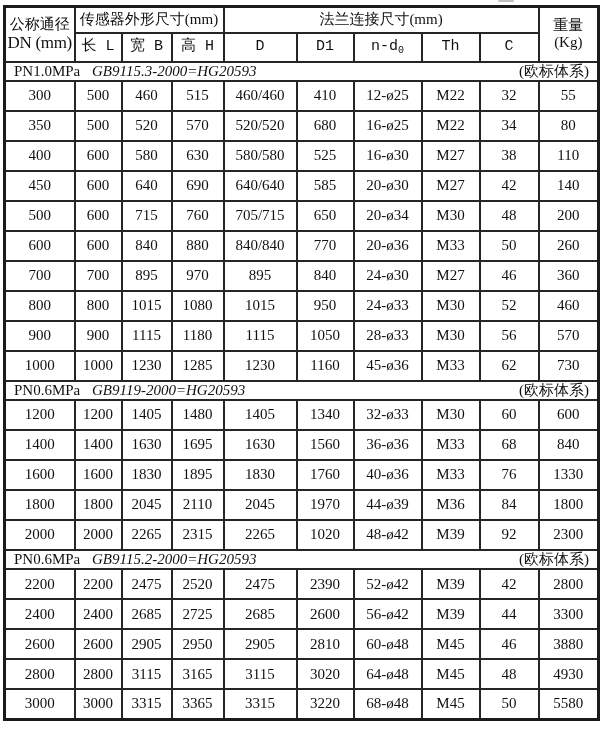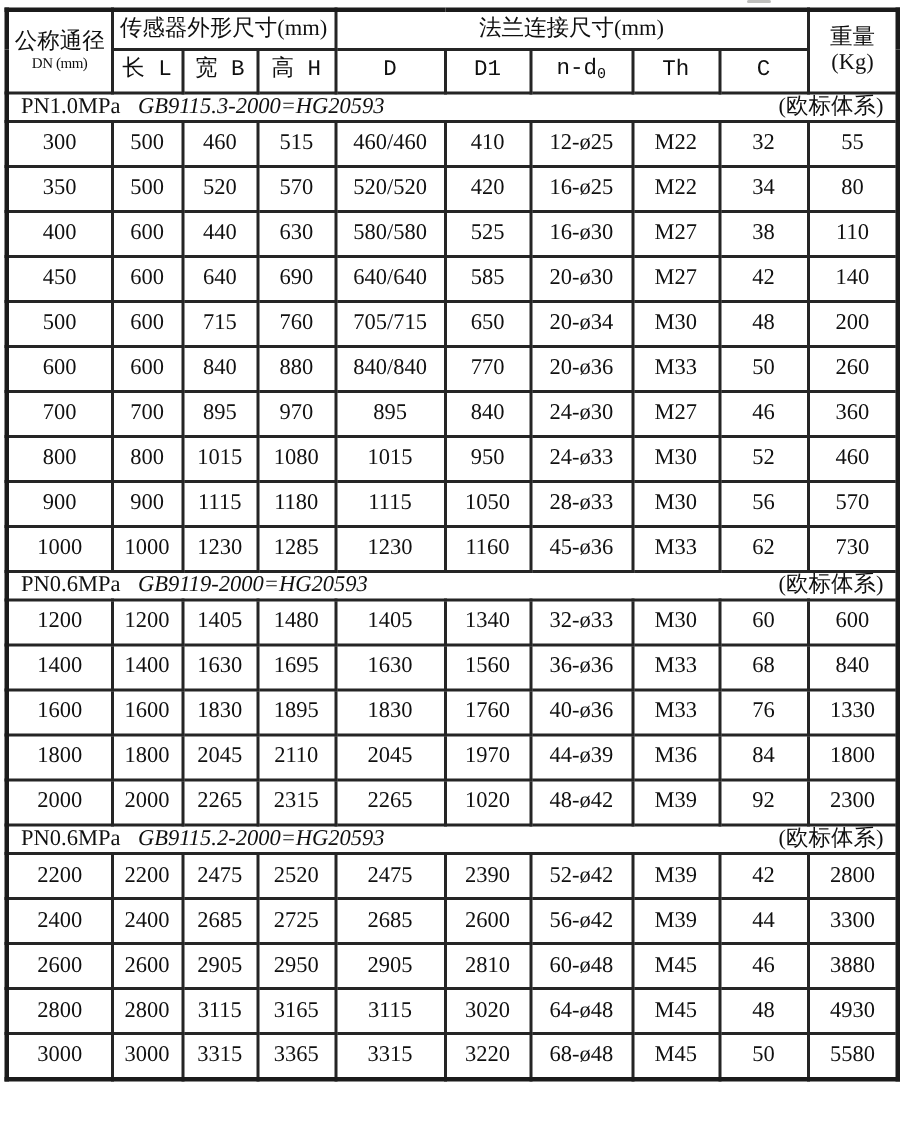--- a/index.html
+++ b/index.html
@@ -21,21 +21,21 @@
     border:2px solid #252525;
     text-align:center;vertical-align:middle;
     padding:0;font-weight:normal;font-size:15px;line-height:1.15;
     overflow:hidden;white-space:nowrap;
   }
   tr.group-header-row{height:26px;margin-top:20px;}
   tr.col-header-row{height:29px;font-family:Liberation Mono, monospace;}
   tr.section-row{height:19px;}
   tr.data-row{height:30px;margin-left:43px;}
   th.hdr-dn,th.hdr-weight{font-size:15px;}
-  .hdr-sub{font-size:10px;letter-spacing:-0.3px;}
+  .hdr-sub{font-size:17px;letter-spacing:-0.3px;}
   th sub{font-size:10px;vertical-align:-3px;}
   td.section-cell{text-align:left;padding:0 8px;}
   .section-inner{display:flex;align-items:center;width:100%;}
   .section-pressure{min-width:78px;display:inline-block;}
   .section-standard{display:inline-block;font-style:italic;}
   .section-note{margin-left:auto;display:inline-block;}
 </style>
 </head>
 <body>
 
@@ -100,30 +100,30 @@
           <td>M22</td>
           <td>32</td>
           <td>55</td>
         </tr>
         <tr class="data-row">
           <td>350</td>
           <td>500</td>
           <td>520</td>
           <td>570</td>
           <td>520/520</td>
-          <td>420</td>
+          <td>680</td>
           <td>16-ø25</td>
           <td>M22</td>
           <td>34</td>
           <td>80</td>
         </tr>
         <tr class="data-row">
           <td>400</td>
           <td>600</td>
-          <td>440</td>
+          <td>580</td>
           <td>630</td>
           <td>580/580</td>
           <td>525</td>
           <td>16-ø30</td>
           <td>M27</td>
           <td>38</td>
           <td>110</td>
         </tr>
         <tr class="data-row">
           <td>450</td>

